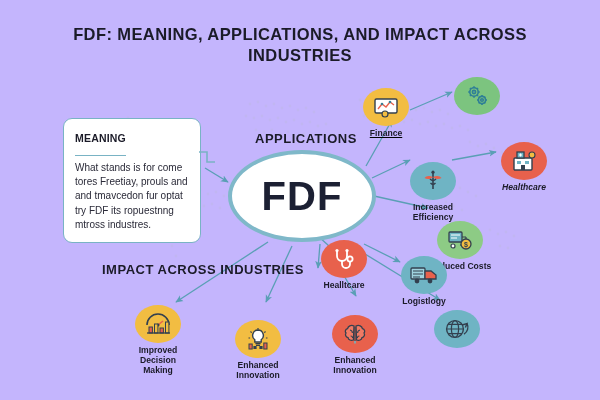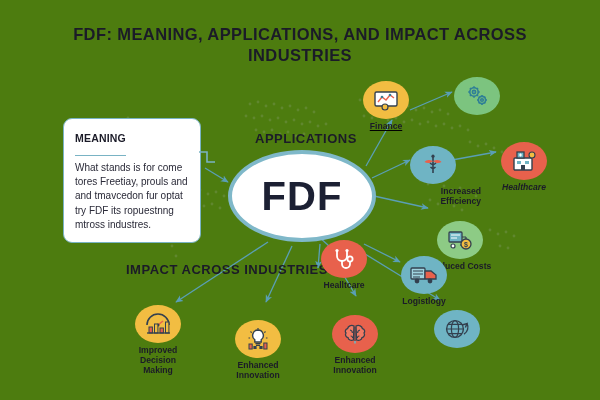--- a/index.html
+++ b/index.html
@@ -4,21 +4,21 @@
 <style>
   html, body {
     margin: 0;
     padding: 0;
     background: #ffffff;
   }
   #canvas {
     position: relative;
     width: 600px;
     height: 400px;
-    background: #4d7c0f;
+    background: #c4b5fd;
     overflow: hidden;
     font-family: "Liberation Sans", sans-serif;
     -webkit-font-smoothing: antialiased;
   }
   
   #worldmap {
     position: absolute;
     left: 0; top: 0;
     width: 600px; height: 400px;
     opacity: 0.18;
@@ -103,21 +103,21 @@
   
   .section-heading {
     position: absolute;
     font-size: 13px;
     font-weight: bold;
     letter-spacing: 0.5px;
     color: #1b1b28;
     white-space: nowrap;
   }
   #heading-applications { left: 255px; top: 131px; }
-  #heading-impact { left: 126px; top: 262px; }
+  #heading-impact { left: 102px; top: 262px; }
 
   
   .node {
     position: absolute;
     width: 96px;
     margin-left: -48px;
     text-align: center;
   }
   .node-bubble {
     width: 46px;
@@ -323,21 +323,21 @@
     <path d="M0,2 L8,2 L8,12 L16,12" stroke="#79b3c4" stroke-width="1.6" fill="none"></path>
   </svg>
 
   <div id="hub"></div>
   <div id="hub-label">FDF</div>
 
   <div class="section-heading" id="heading-applications">APPLICATIONS</div>
   <div class="section-heading" id="heading-impact">IMPACT ACROSS INDUSTRIES</div>
 
   <div id="nodes-layer">
-      <div class="node" style="left: 386px; top: 81px; text-decoration: underline;">
+      <div class="node" style="left: 386px; top: 88px; text-decoration: underline;">
         <div class="node-bubble" style="background: rgb(242, 189, 66);">
           <svg width="26" height="22" viewBox="0 0 26 22">
             <rect x="2" y="3" width="22" height="14" rx="1.5" fill="#fff" stroke="#33404f" stroke-width="1.4"></rect>
             <path d="M5 13 L9 8 L13 11 L17 6 L21 9" stroke="#e8614c" stroke-width="1.4" fill="none"></path>
             <circle cx="9" cy="8" r="1.3" fill="#3a7d93"></circle>
             <circle cx="17" cy="6" r="1.3" fill="#3a7d93"></circle>
             <circle cx="12" cy="18" r="3" fill="#f2bd42" stroke="#33404f" stroke-width="1.2"></circle>
           </svg>
         </div>
         <div class="node-label">Finance</div>
@@ -349,21 +349,21 @@
               <circle cx="10" cy="8" r="4.2"></circle>
               <circle cx="10" cy="8" r="1.6"></circle>
               <path d="M10 2.2v1.6M10 12.2v1.6M4.2 8h1.6M14.2 8h1.6M6 4l1.1 1.1M12.9 10.9L14 12M14 4l-1.1 1.1M7.1 10.9L6 12"></path>
               <circle cx="18" cy="16" r="3.6"></circle>
               <circle cx="18" cy="16" r="1.3"></circle>
               <path d="M18 11v1.4M18 19.6V21M13 16h1.4M21.6 16H23M14.6 12.6l1 1M20.4 18.4l1 1M21.4 12.6l-1 1M15.6 18.4l-1 1"></path>
             </g>
           </svg>
         </div>
       </div>
-      <div class="node" style="left: 433px; top: 146px; text-align: right;">
+      <div class="node" style="left: 433px; top: 162px;">
         <div class="node-bubble" style="background: rgb(111, 180, 196);">
           <svg width="24" height="24" viewBox="0 0 24 24">
             <path d="M12 4v16" stroke="#33404f" stroke-width="1.6"></path>
             <circle cx="12" cy="3.2" r="1.6" fill="#33404f"></circle>
             <path d="M12 8c-4-2-7-1-8.5 1 2.5 1.6 6 1.6 8.5-1z" fill="#e8614c"></path>
             <path d="M12 8c4-2 7-1 8.5 1-2.5 1.6-6 1.6-8.5-1z" fill="#e8614c"></path>
             <path d="M9 10c2 2 4 2 6 0M9.5 14c1.6 1.6 3.4 1.6 5 0" stroke="#33404f" stroke-width="1.4" fill="none"></path>
           </svg>
         </div>
         <div class="node-label">Increased

